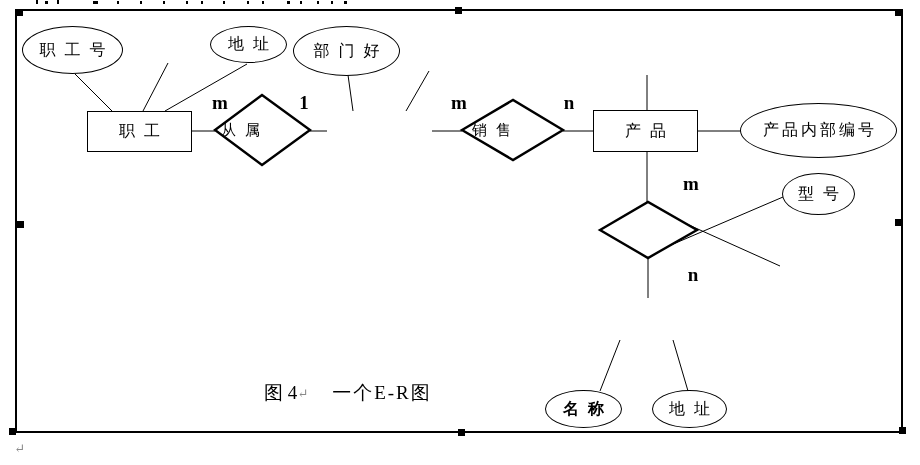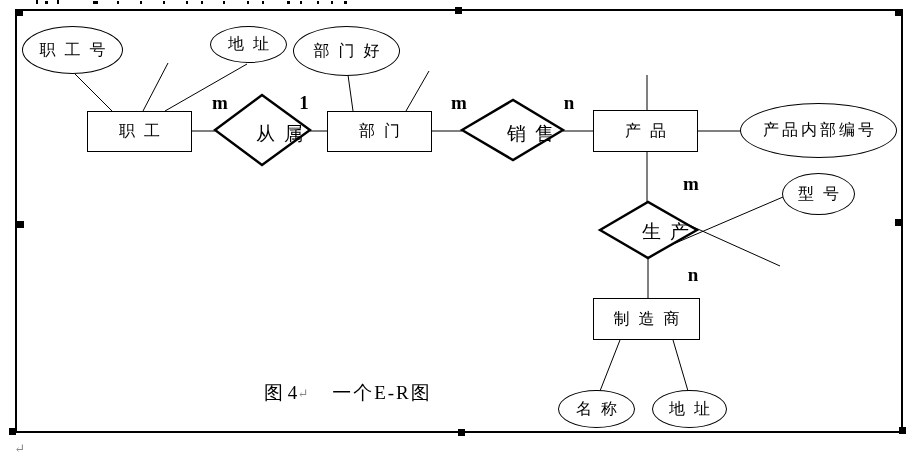--- a/index.html
+++ b/index.html
@@ -9,21 +9,21 @@
          border:2px solid #000;box-sizing:border-box;background:transparent;}
   .handle{position:absolute;width:7px;height:7px;background:#000;}
   svg.lines{position:absolute;left:0;top:0;}
   .entity{position:absolute;border:1px solid #000;background:#fff;box-sizing:border-box;
           display:flex;align-items:center;justify-content:center;
           font-size:16px;letter-spacing:9px;text-indent:9px;white-space:nowrap;}
   .ellipse{position:absolute;border:1px solid #000;border-radius:50%;background:#fff;box-sizing:border-box;
           display:flex;align-items:center;justify-content:center;
           font-size:16px;letter-spacing:9px;text-indent:9px;white-space:nowrap;}
   .ellipse.tight{letter-spacing:3px;text-indent:3px;}
-  .dlabel{position:absolute;width:100px;text-align:right;font-size:19px;
+  .dlabel{position:absolute;width:100px;text-align:left;font-size:15px;
           letter-spacing:9px;text-indent:9px;white-space:nowrap;}
   .card{position:absolute;width:26px;text-align:center;font-weight:bold;font-size:19px;}
   .caption{position:absolute;left:264px;top:380px;font-size:19px;white-space:nowrap;}
   .caption .title{letter-spacing:2px;}
   .retmark{color:#8a8a8a;font-size:13px;vertical-align:1px;}
   .cap-gap{display:inline-block;width:24px;}
   .pmark{position:absolute;left:14px;top:441px;color:#8a8a8a;font-size:13px;}
   .rem{position:absolute;background:#000;}
 </style>
 </head>
@@ -87,31 +87,28 @@
   <div class="handle" style="left:895px;top:219px;"></div>
   <div class="handle" style="left:9px;top:428px;"></div>
   <div class="handle" style="left:458px;top:429px;"></div>
   <div class="handle" style="left:899px;top:427px;"></div>
 
   <div class="ellipse" style="left:22px;top:26px;width:101px;height:48px;">职工号</div>
   <div class="ellipse" style="left:210px;top:26px;width:77px;height:37px;">地址</div>
   <div class="ellipse" style="left:293px;top:26px;width:107px;height:50px;">部门好</div>
   <div class="ellipse tight" style="left:740px;top:103px;width:157px;height:55px;">产品内部编号</div>
   <div class="ellipse" style="left:782px;top:173px;width:73px;height:42px;text-align:right;">型号</div>
-  <div class="ellipse" style="left:558px;top:390px;width:77px;height:38px;">名称</div>
+  <div class="ellipse" style="left:545px;top:390px;width:77px;height:38px;font-weight:bold;">名称</div>
   <div class="ellipse" style="left:652px;top:390px;width:75px;height:38px;">地址</div>
 
   <div class="entity" style="left:87px;top:111px;width:105px;height:41px;">职工</div>
-  <div class="entity" style="left:327px;top:111px;width:105px;height:41px;">部门</div>
   <div class="entity" style="left:593px;top:110px;width:105px;height:42px;">产品</div>
-  <div class="entity" style="left:593px;top:298px;width:107px;height:42px;">制造商</div>
 
   <div class="dlabel" style="left:212px;top:121px;">从属</div>
   <div class="dlabel" style="left:463px;top:121px;">销售</div>
-  <div class="dlabel" style="left:598px;top:219px;">生产</div>
 
   <div class="card" style="left:207px;top:92px;">m</div>
   <div class="card" style="left:291px;top:92px;">1</div>
   <div class="card" style="left:446px;top:92px;">m</div>
   <div class="card" style="left:556px;top:92px;">n</div>
   <div class="card" style="left:678px;top:173px;">m</div>
   <div class="card" style="left:680px;top:264px;">n</div>
 
   <div class="caption">
     <span>图 4</span><span class="retmark">↵</span><span class="cap-gap"></span><span class="title">一个E-R图</span>

